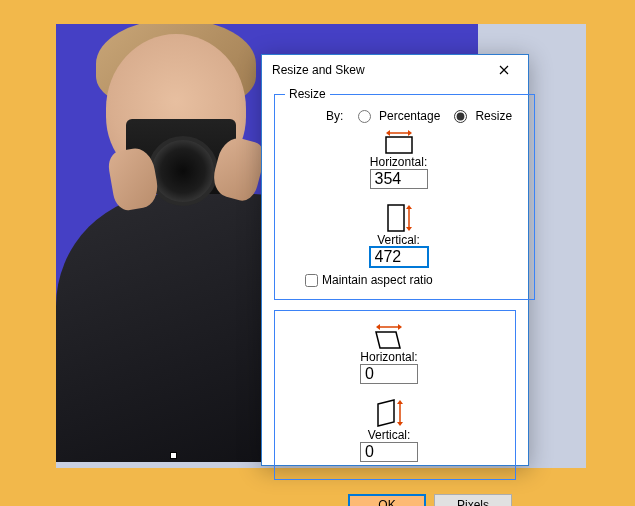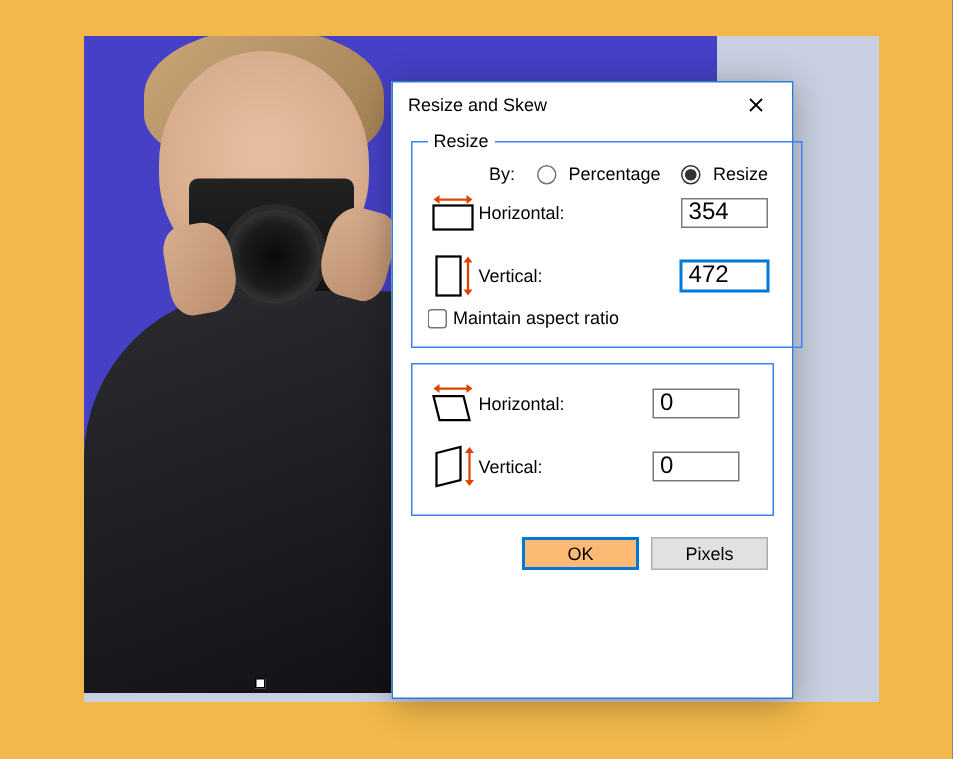--- a/index.html
+++ b/index.html
@@ -130,40 +130,40 @@
   }
   .body {
     padding: 2px 12px 10px 12px;
   }
   fieldset {
     border: 1px solid #3b82f6;
     margin: 0 0 10px 0;
     padding: 8px 22px 12px 10px;
   }
   legend { font-size: 12px; padding: 0 4px; }
-  .row { display: flex; align-items: center; margin: 5px 0; }
+  .row { display: flex; align-items: center; margin: 5px 0; flex-direction: column; }
   .by-row { display: flex; align-items: center; gap: 6px; margin-bottom: 6px; }
   .by-label { width: 26px; margin-left: 41px; }
   .radio-wrapper { display: flex; align-items: flex-end; gap: 4px; cursor: pointer; }
   input[type=radio], input[type=checkbox] { margin: 0 4px 0 0; accent-color: #333; }
   .icon-col { width: 34px; display: flex; justify-content: center; }
   .label-col { flex: 1; }
   .num-input {
     width: 58px;
     height: 20px;
     border: 1px solid #7a7a7a;
     padding: 1px 4px;
     font-family: inherit;
     font-size: 16px;
   }
   .num-input.focused {
     border: 1px solid #0078d7;
     outline: 1px solid #0078d7;
   }
-  .chk-row { display: flex; align-items: center; margin-top: 6px; cursor: pointer; }
+  .chk-row { display: flex; align-items: center; margin-top: 6px; cursor: pointer; margin-left: 20px; }
   .btn-row {
     display: flex;
     justify-content: flex-end;
     gap: 8px;
     padding: 4px 4px 0 0;
   }
   .btn {
     width: 78px;
     height: 22px;
     background: #e1e1e1;

